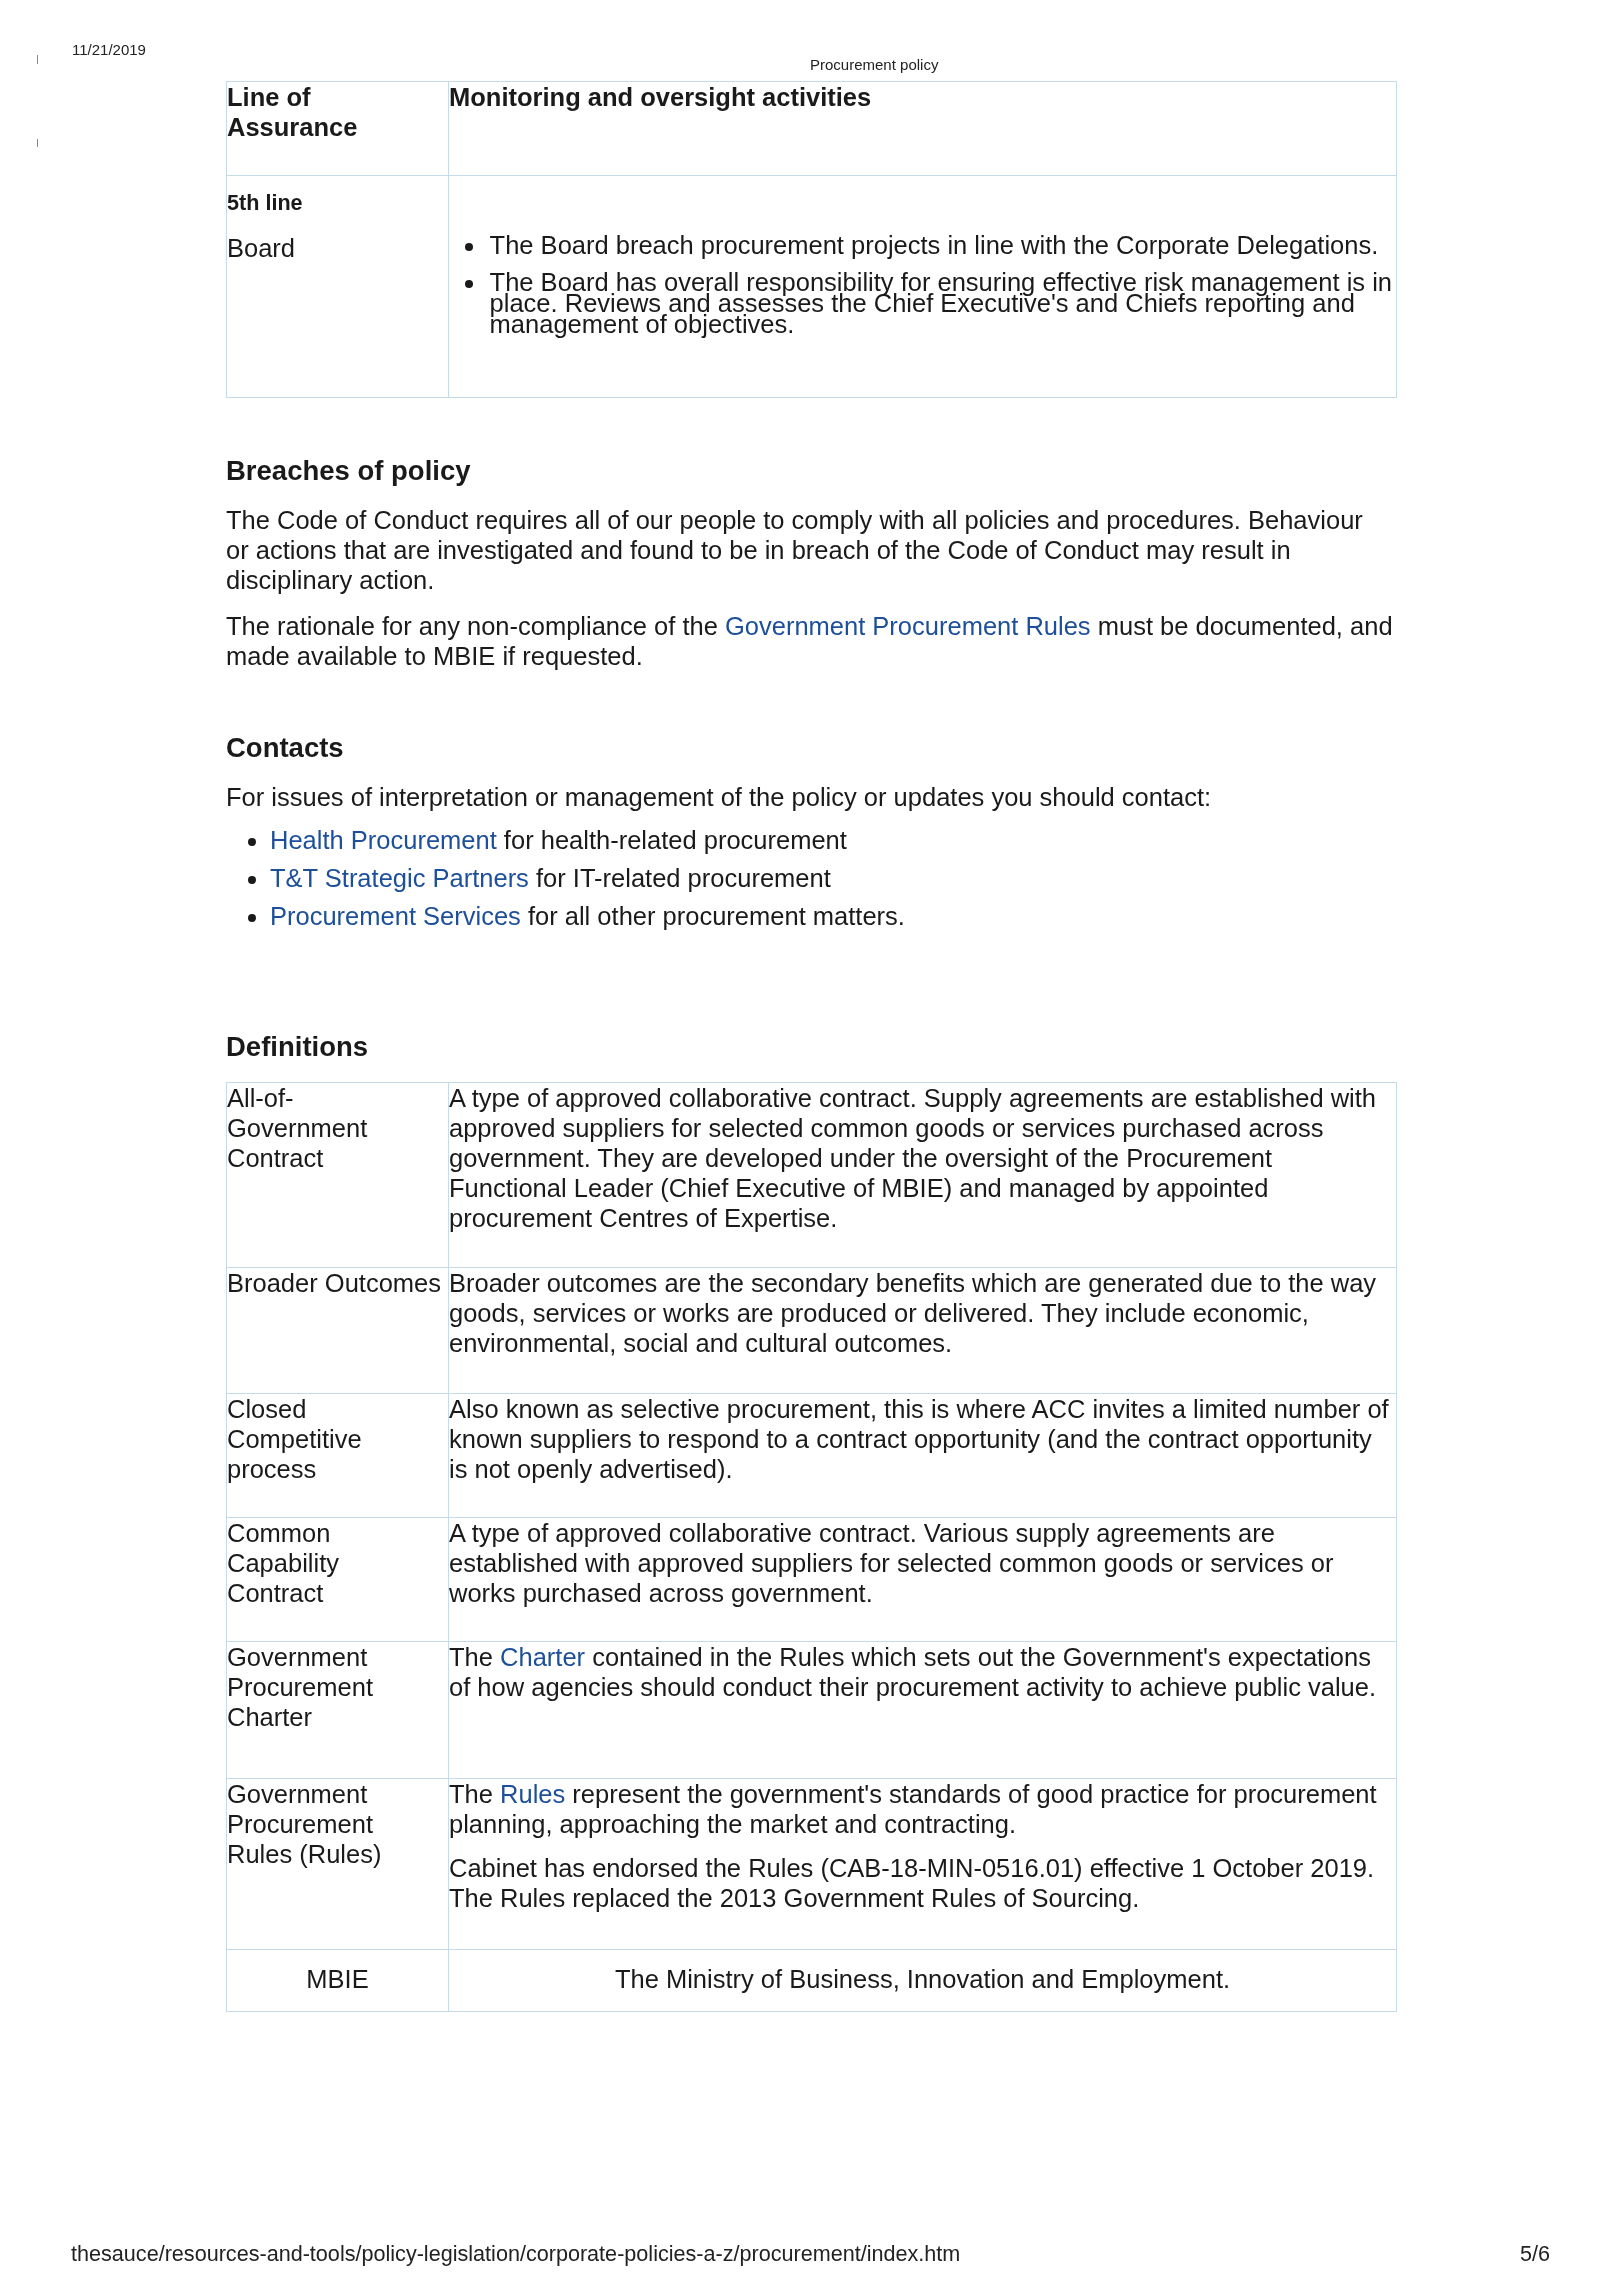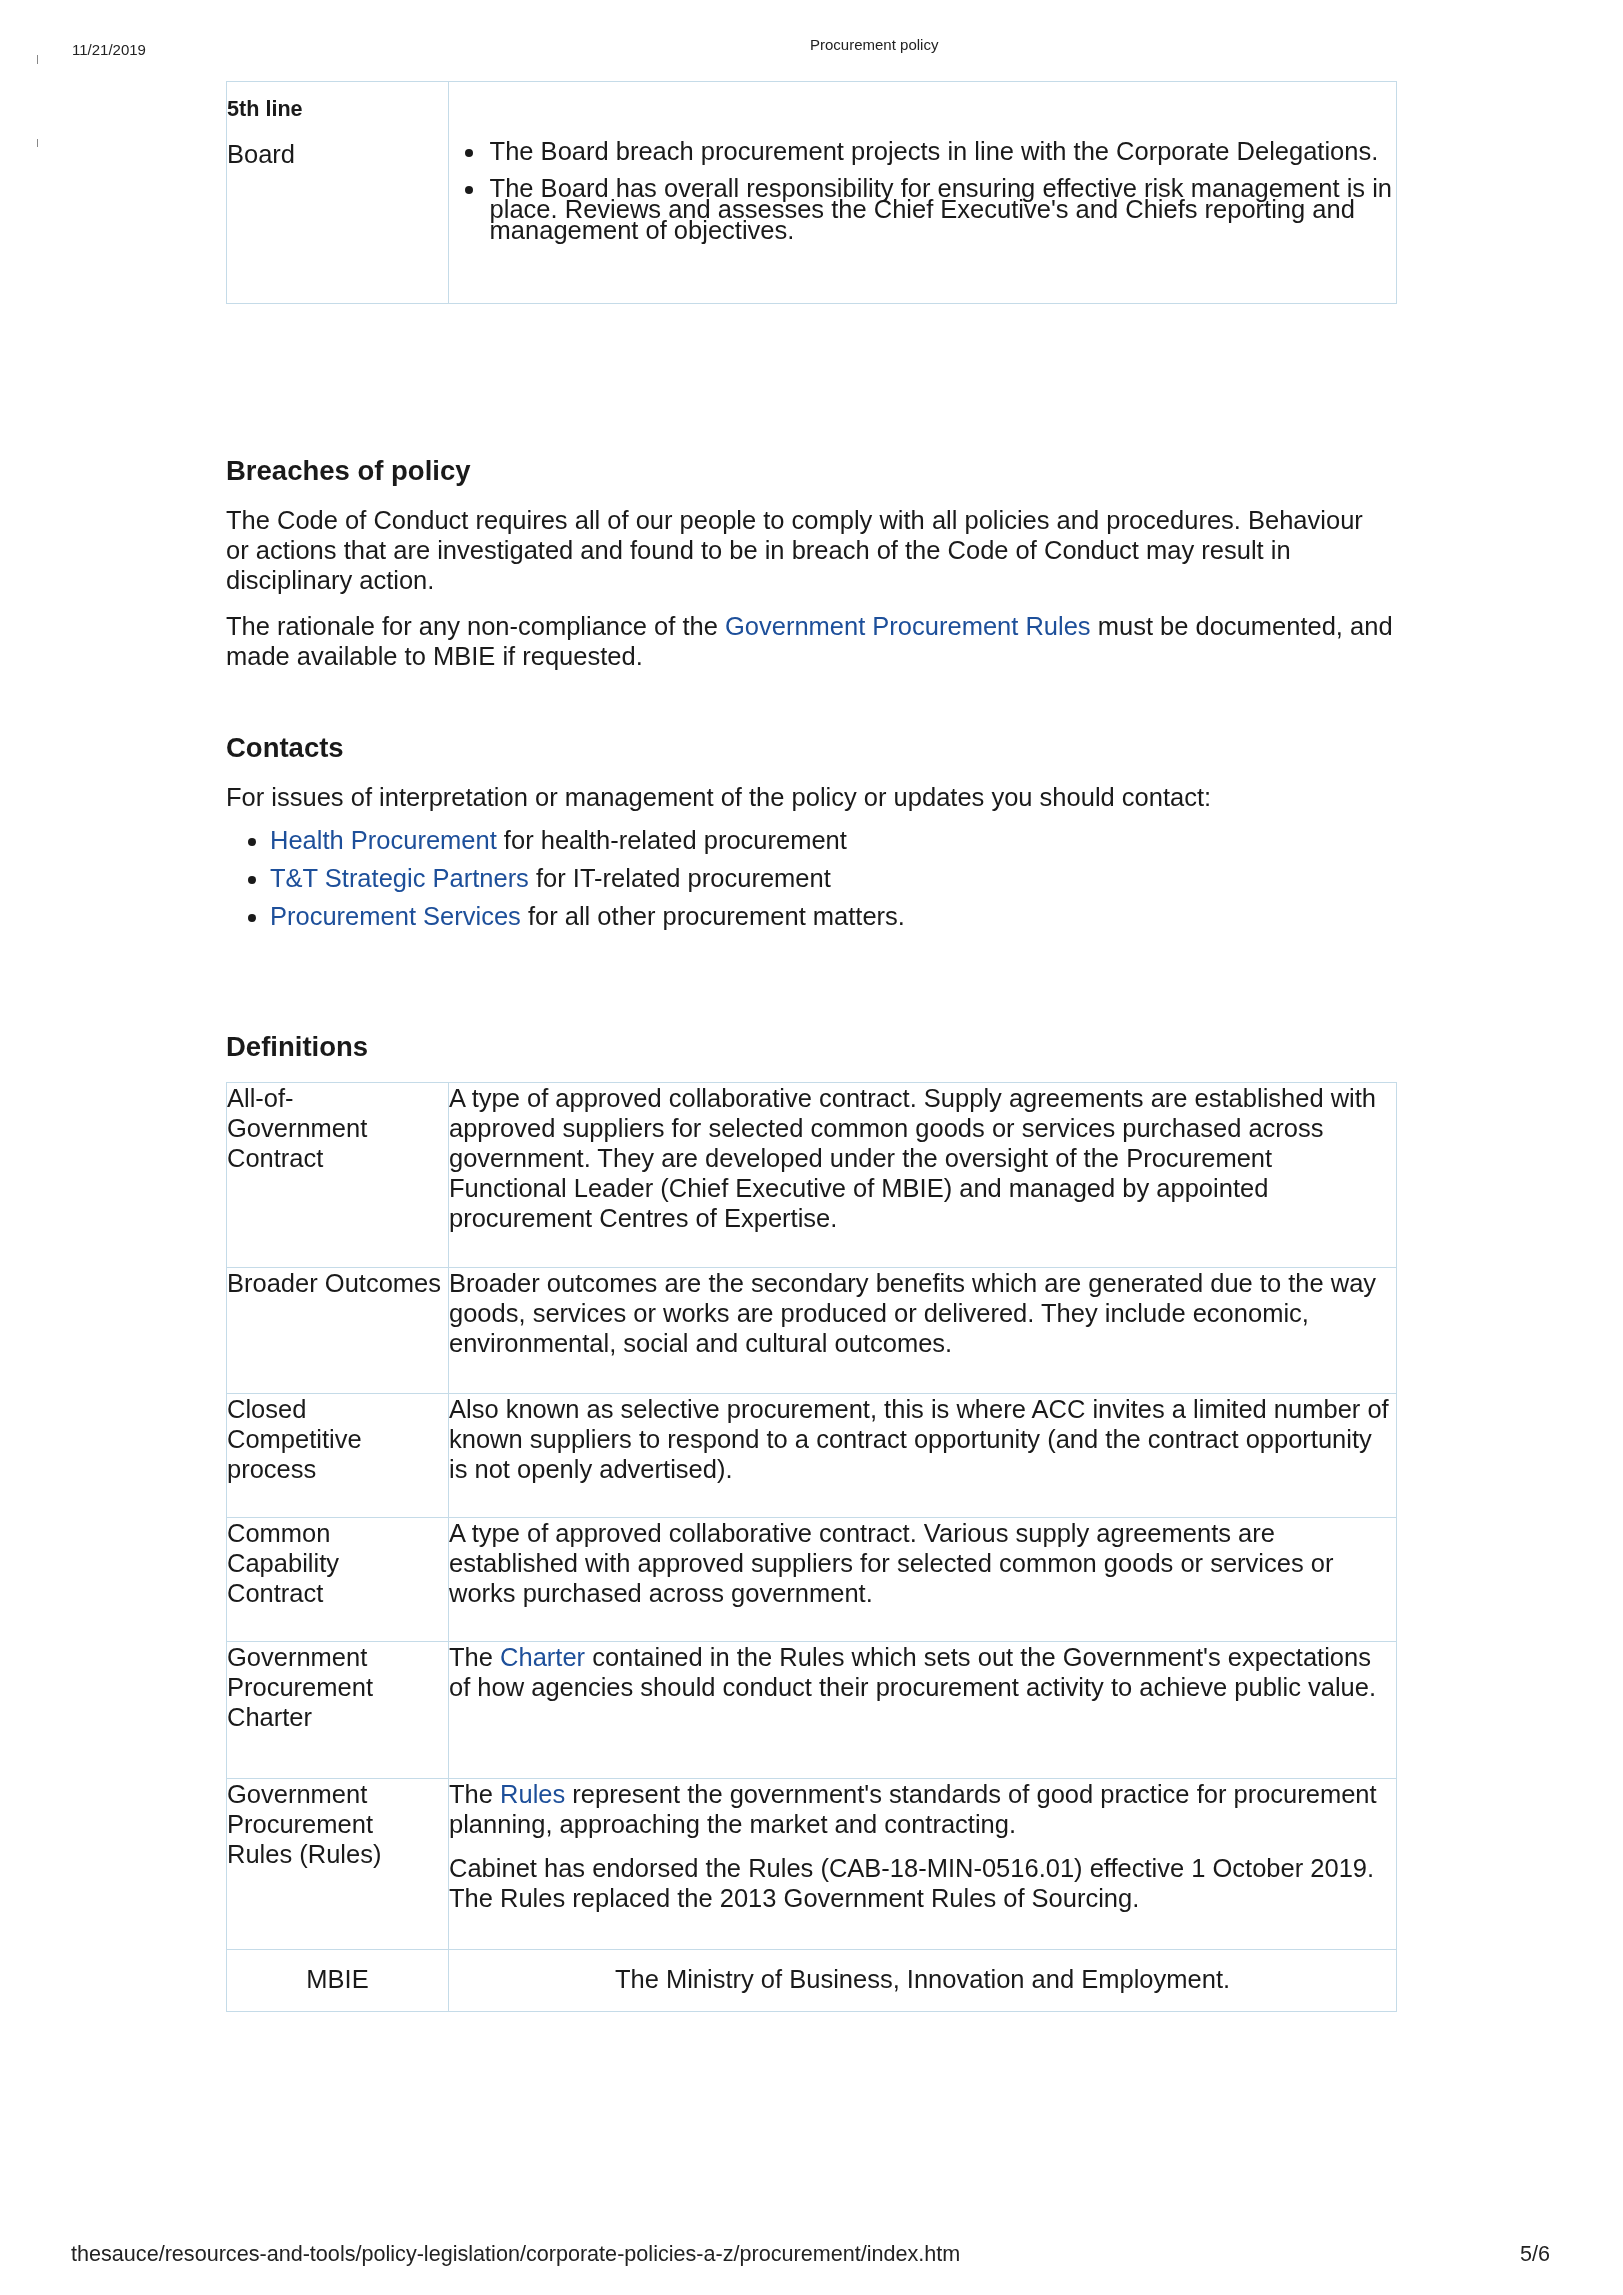--- a/index.html
+++ b/index.html
@@ -27,24 +27,32 @@
   .def-text p { margin: 0 0 14.4px 0; }
   .foot { font-size: 21.6px; color: #222; }
 </style>
 </head>
 <body>
 
 <div class="scan-mark" style="left:37px; top:55px; height:9.2px;"></div>
 <div class="scan-mark" style="left:37px; top:139px; height:7.9px;"></div>
 
 <div class="abs hdr" style="left:72px; top:41px;">11/21/2019</div>
-<div class="abs hdr" style="left:810px; top:36px;">Procurement policy</div>
+<div class="abs hdr" style="left:810px; top:56px;">Procurement policy</div>
 
 <table class="grid" style="top:81px;">
   <tbody>
+      <tr style="height:94px;">
+    <td class="c1 cellpad1">
+      <div class="t1-head" style="width:151px;">Line of Assurance</div>
+    </td>
+    <td class="cellpad2">
+      <div class="t1-head">Monitoring and oversight activities</div>
+    </td>
+  </tr>
   <tr style="height:222px;">
     <td class="c1 cellpad1" style="padding-top:14.4px;">
       <div class="t1-sub">5th line</div>
       <div class="t1-name">Board</div>
     </td>
     <td class="cellpad2" style="padding-top:59px;">
       <ul class="t1-list">
         <li>The Board breach procurement projects in line with the Corporate Delegations.</li>
         <li>The Board has overall responsibility for ensuring effective risk management is in place. Reviews and assesses the Chief Executive's and Chiefs reporting and management of objectives.</li>
       </ul>

